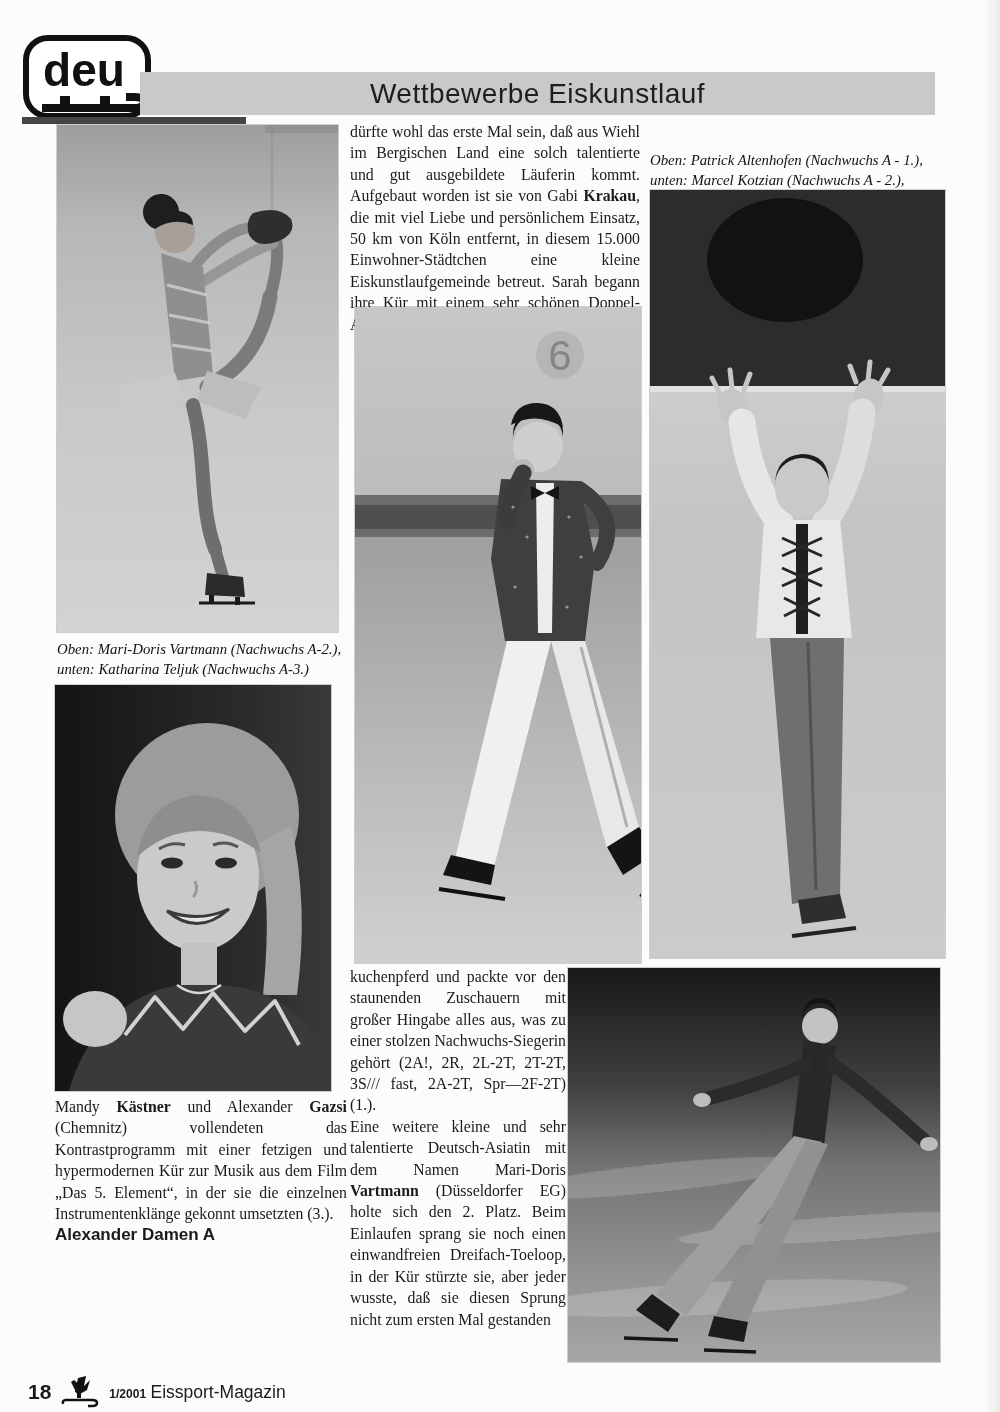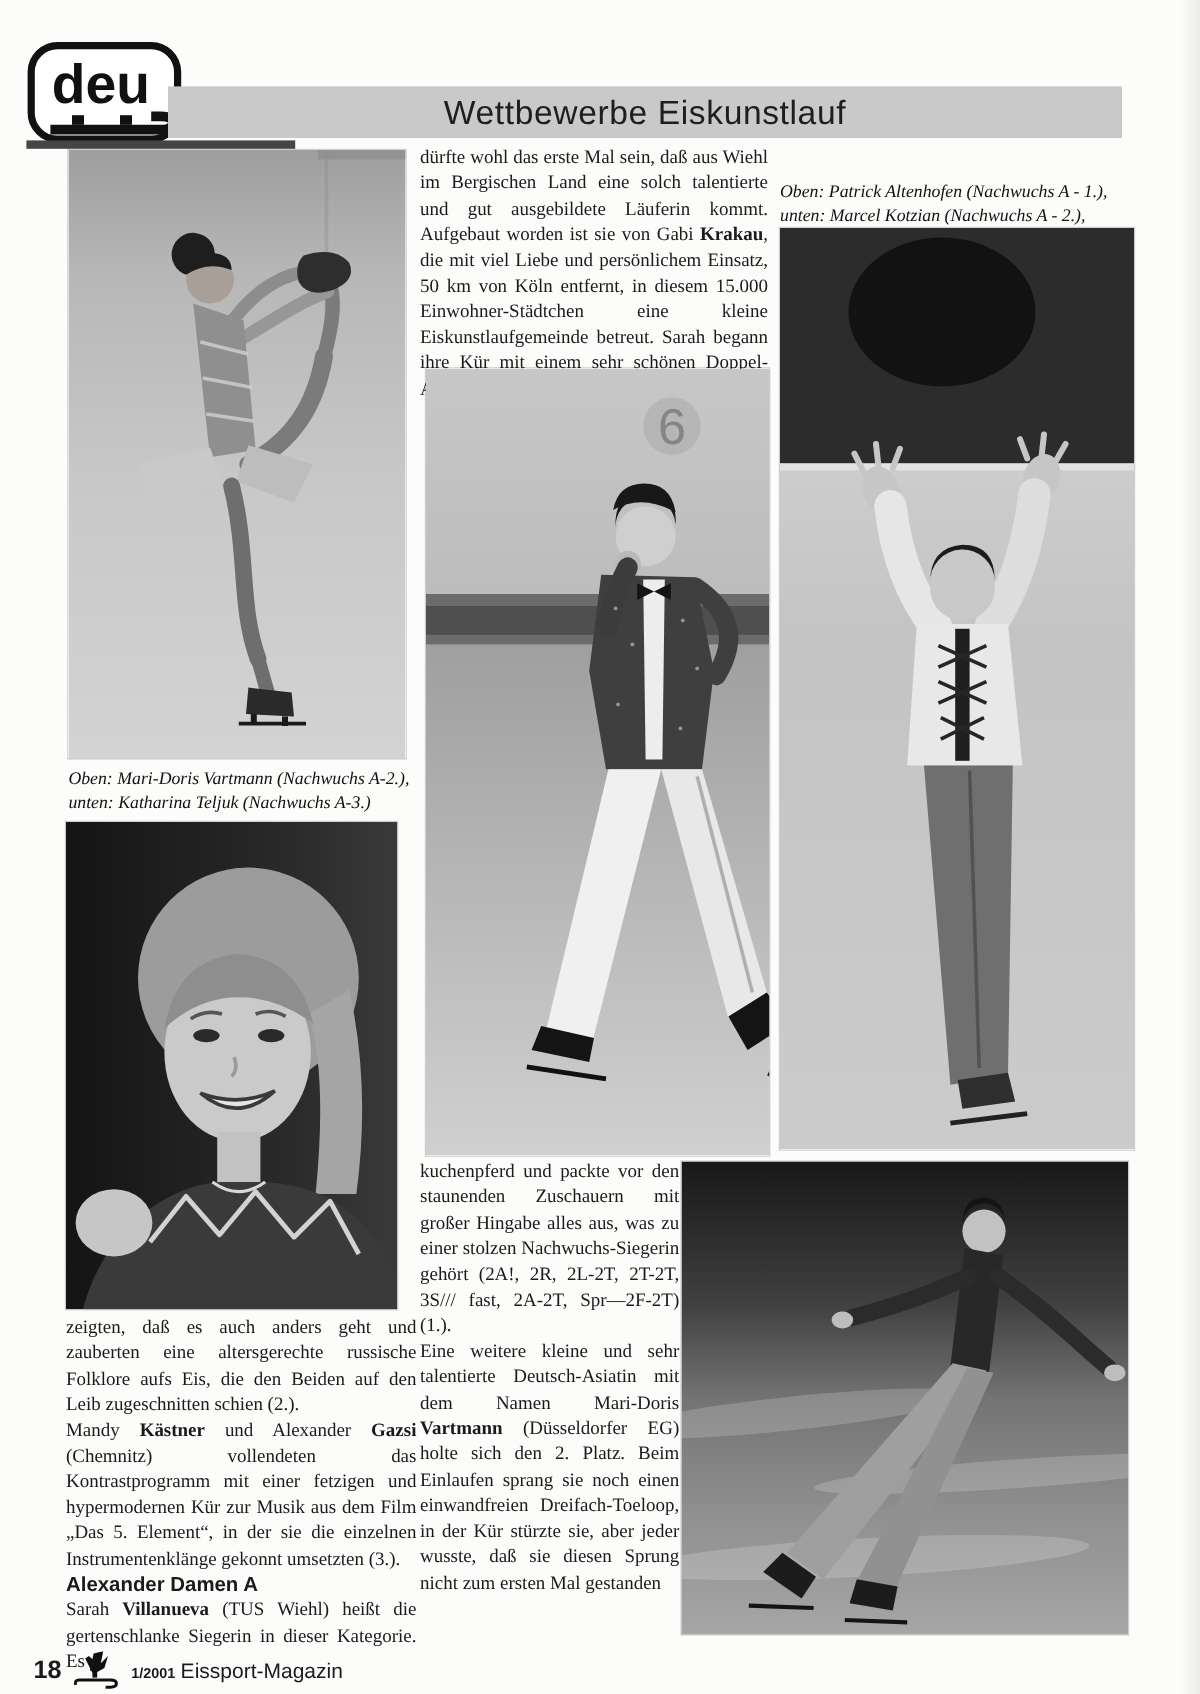--- a/index.html
+++ b/index.html
@@ -123,24 +123,22 @@
         <rect x="126" y="258" width="36" height="50" fill="#c2c2c2"></rect>
         <path d="M14 406 C34 332 92 302 128 300 L166 300 C226 304 258 336 276 384 L276 406 Z" fill="#3a3a3a"></path>
         <path d="M70 350 L100 312 L128 344 L158 308 L190 346 L220 316 L244 360" fill="none" stroke="#e3e3e3" stroke-width="4" stroke-linejoin="round" opacity=".9"></path>
         <ellipse cx="40" cy="334" rx="32" ry="28" fill="#c6c6c6"></ellipse>
         <path d="M122 300 q22 16 44 0" stroke="#d8d8d8" stroke-width="2.5" fill="none"></path>
       </g>
     </svg>
   </div>
 
   <div class="abs body-text" style="left:55px;top:1096px;width:292px;">
-    <p><span>zeigten, daß es auch anders geht und zauberten eine altersgerechte russische Folklore aufs Eis, die den Beiden auf den Leib zugeschnitten schien (2.).</span></p>
     <p><span>Mandy </span><b>Kästner</b><span> und Alexander </span><b>Gazsi</b><span> (Chemnitz) vollendeten das Kontrastprogramm mit einer fetzigen und hypermodernen Kür zur Musik aus dem Film „Das 5. Element“, in der sie die einzelnen Instrumentenklänge gekonnt umsetzten (3.).</span></p>
     <p class="subhead">Alexander Damen A</p>
-    <p><span>Sarah </span><b>Villanueva</b><span> (TUS Wiehl) heißt die gertenschlanke Siegerin in dieser Kategorie. Es</span></p>
   </div>
 
   <div class="abs body-text" style="left:350px;top:121px;width:290px;">
     <p><span>dürfte wohl das erste Mal sein, daß aus Wiehl im Bergischen Land eine solch talentierte und gut ausgebildete Läuferin kommt. Aufgebaut worden ist sie von Gabi </span><b>Krakau</b><span>, die mit viel Liebe und persönlichem Einsatz, 50 km von Köln entfernt, in diesem 15.000 Einwohner-Städtchen eine kleine Eiskunstlaufgemeinde betreut. Sarah begann ihre Kür mit einem sehr schönen Doppel-Axel, strahlte wie ein Honig-</span></p>
   </div>
 
   <div class="abs photo" style="left:355px;top:307px;">
     <svg width="286" height="656" viewBox="0 0 286 656">
       <defs>
         <linearGradient id="g3a" x1="0" y1="0" x2="0" y2="1">

